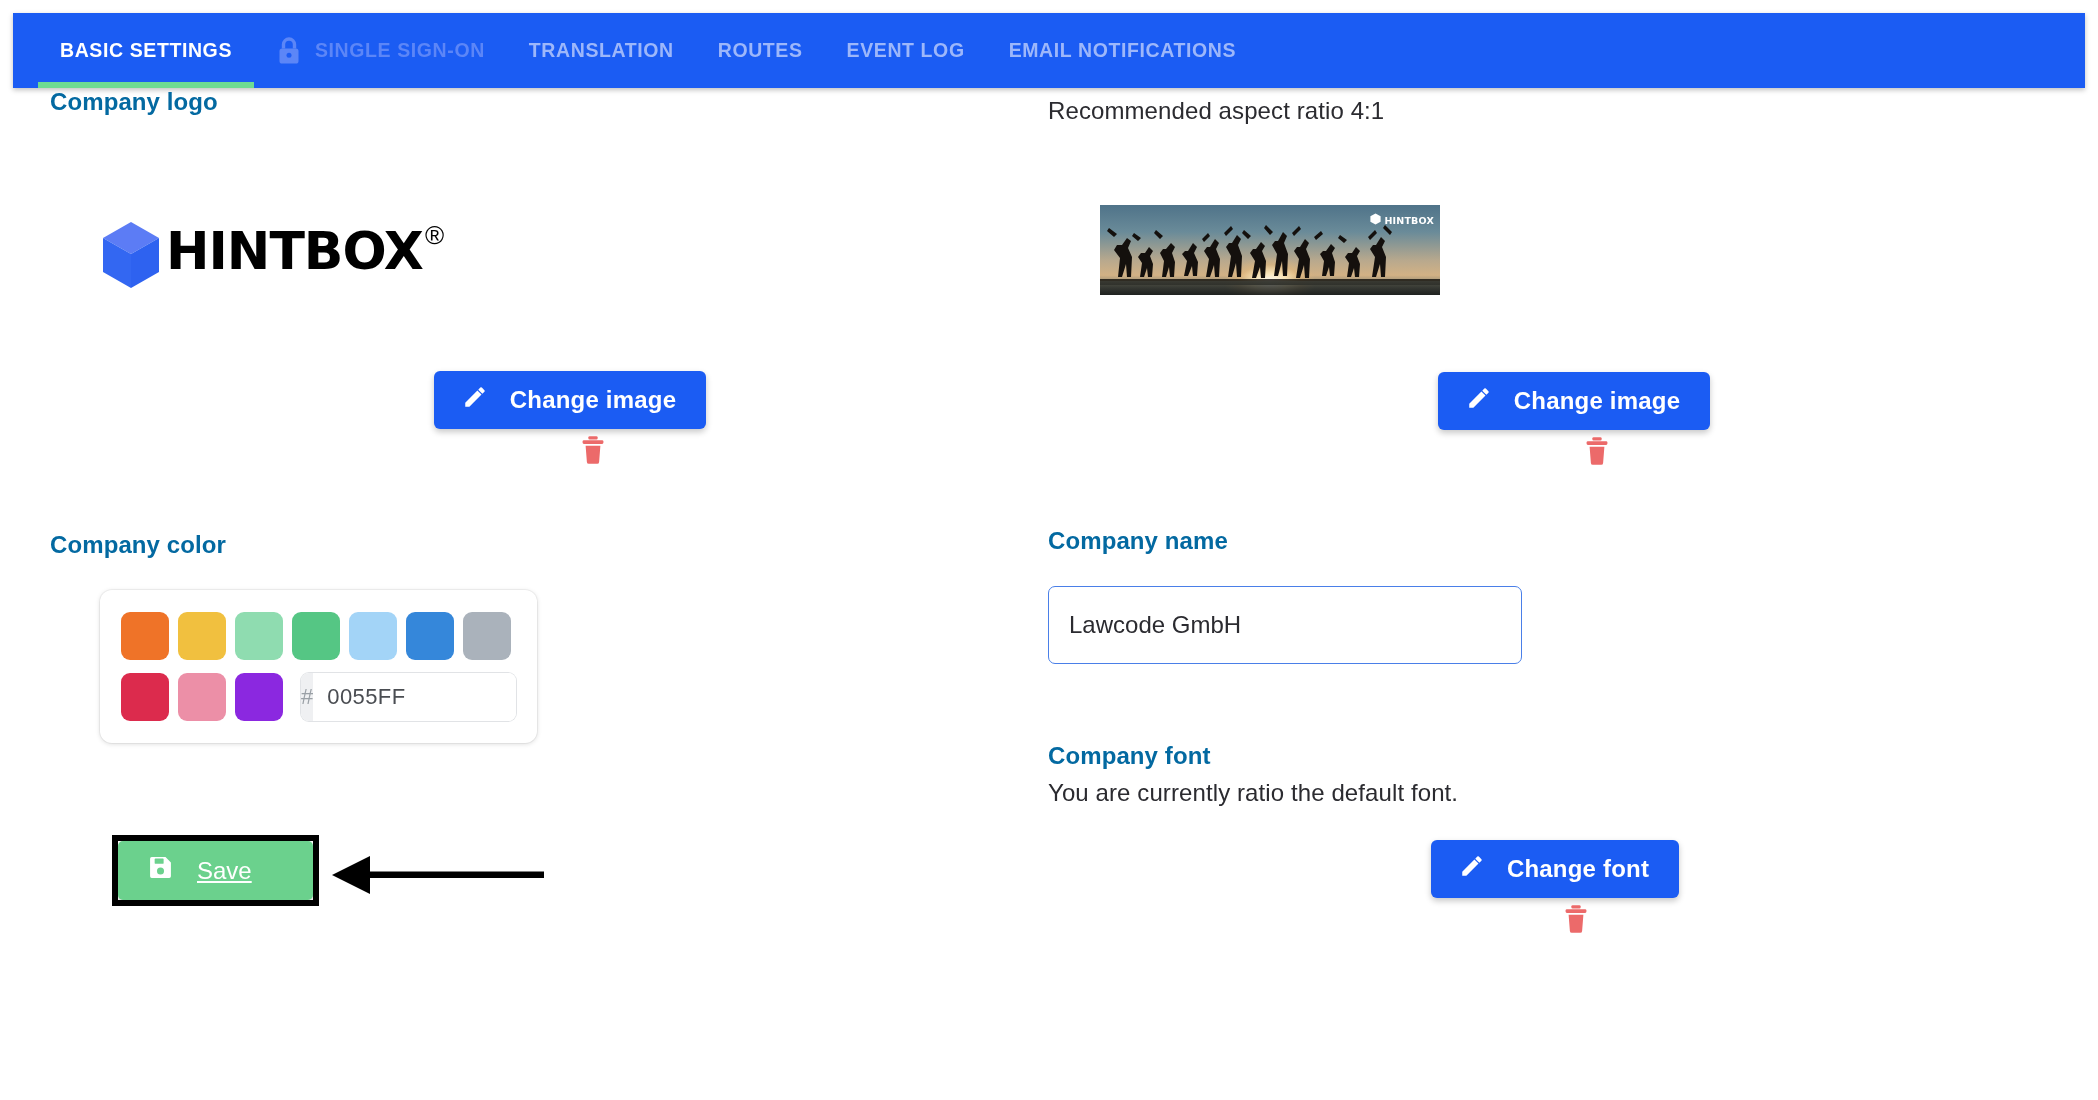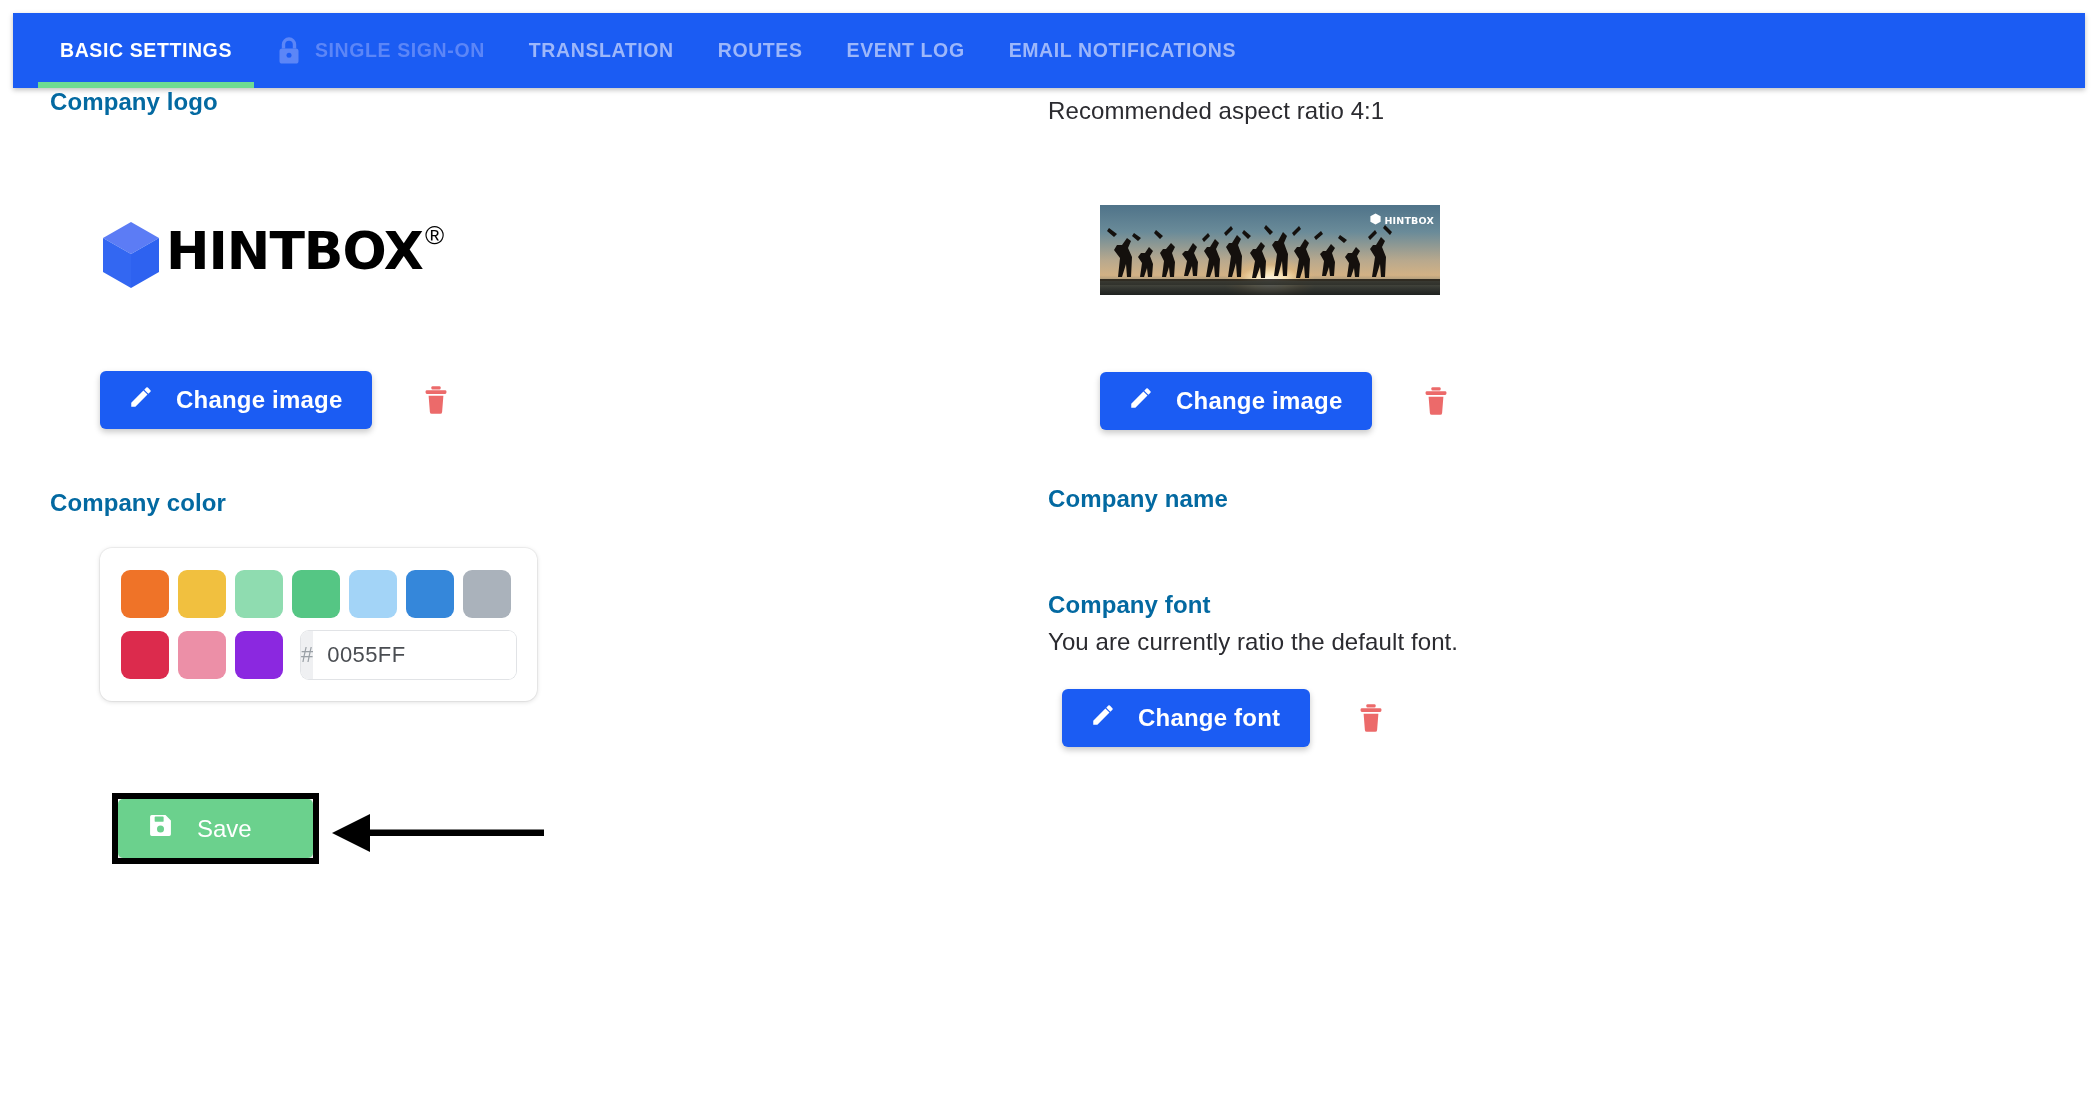--- a/index.html
+++ b/index.html
@@ -133,21 +133,21 @@
   }
   .hero-badge-text {
     font-family: "DejaVu Sans", sans-serif;
     color: #fff;
     font-size: 9.5px;
     font-weight: bold;
     letter-spacing: 0.2px;
   }
 
   
-  .btn-row { display: flex; align-items: center; }
+  .btn-row { display: flex; align-items: center; flex-direction: column; }
   .btn-primary {
     display: inline-flex;
     align-items: center;
     gap: 22px;
     height: 58px;
     padding: 0 30px 0 28px;
     background: #1B5CF3;
     border: none;
     border-radius: 6px;
     color: #fff;
@@ -236,20 +236,21 @@
     padding-left: 30px;
     background: #6BD18D;
     border: none;
     border-radius: 5px;
     color: #fff;
     font-family: "Liberation Sans", sans-serif;
     font-size: 24px;
     font-weight: normal;
     cursor: pointer;
     box-shadow: 0 2px 4px rgba(0,0,0,0.18);
+    text-decoration: underline;
   }
   .arrow-annotation {
     position: absolute;
     left: 280px; top: 26px;
     width: 215px; height: 56px;
   }
 
   
   .name-input {
     margin-top: 31px;
@@ -439,20 +440,21 @@
           <svg width="26" height="30" viewBox="0 0 22 26">
             <rect x="7" y="1" width="8" height="3" rx="1" fill="#EC6A6A"></rect>
             <rect x="2" y="4.5" width="18" height="3.2" rx="1.1" fill="#EC6A6A"></rect>
             <path d="M4.6 9.3h12.8l-1.1 14a1.7 1.7 0 0 1-1.7 1.6H7.4a1.7 1.7 0 0 1-1.7-1.6l-1.1-14z" fill="#EC6A6A"></path>
           </svg>
         </span>
       </button>
     </div>
 
     <div class="sec-title" style="margin-top:55px;">Company name</div>
+    <input class="name-input" type="text" value="Lawcode GmbH" style="">
 
     <div class="sec-title" style="margin-top:78px;">Company font</div>
     <div class="sec-sub">You are currently ratio the default font.</div>
 
     <div class="btn-row" style="margin-top:33px; padding-left:14px;">
       <button class="btn-primary">
         <span>
           <svg width="26" height="26" viewBox="0 0 24 24">
             <path d="M3 17.2V21h3.8L18 9.8 14.2 6 3 17.2zM20.7 7.1a1 1 0 0 0 0-1.4L18.3 3.3a1 1 0 0 0-1.4 0l-1.9 1.9L18.8 9l1.9-1.9z" fill="#fff"></path>
           </svg>

